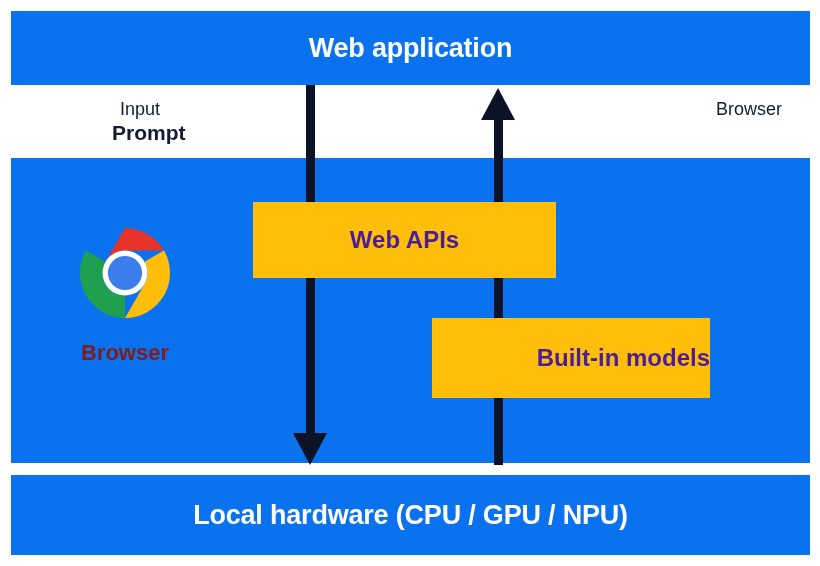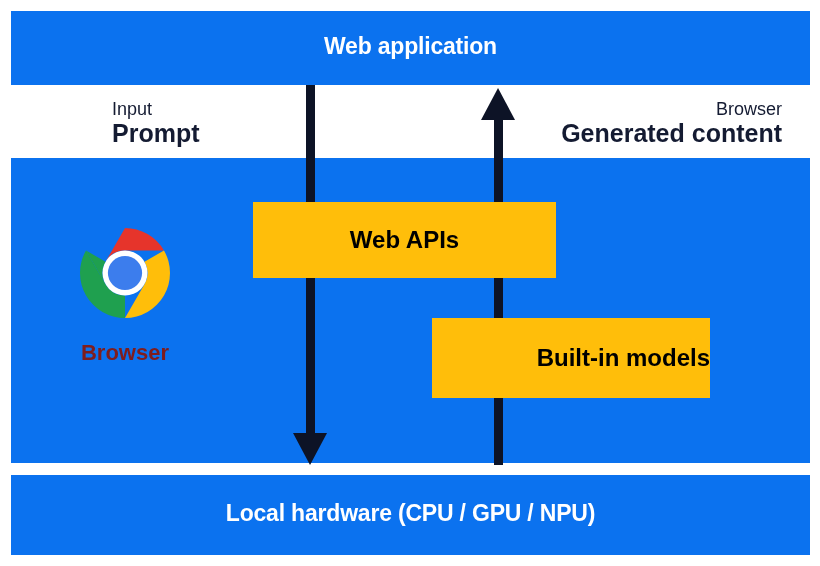--- a/index.html
+++ b/index.html
@@ -42,21 +42,21 @@
     height: 80px;
   }
 
   .band-title {
     position: absolute;
     left: 0;
     width: 100%;
     text-align: center;
     color: #ffffff;
     font-weight: bold;
-    font-size: 23px;
+    font-size: 27px;
     letter-spacing: -0.2px;
     white-space: nowrap;
   }
   #band-web-application .band-title { top: 22px; }
   #band-local-hardware .band-title  { top: 25px; }
 
   
   .arrow {
     position: absolute;
     z-index: 5;
@@ -110,43 +110,44 @@
   .flow-caption {
     position: absolute;
     color: #141B32;
     z-index: 6;
   }
   .flow-caption .caption-kind {
     font-size: 18px;
     font-weight: normal;
     line-height: 22px;
     white-space: nowrap;
+    margin-left: 8px;
   }
   .flow-caption .caption-value {
-    font-size: 25px;
+    font-size: 21px;
     font-weight: bold;
     line-height: 26px;
     white-space: nowrap;
   }
   #caption-input {
     left: 112px;
     top: 98px;
     text-align: left;
   }
   #caption-output {
     right: 38px;
     top: 98px;
     text-align: right;
   }
 
   
   .component-box {
     position: absolute;
     background: #FFBE0A;
-    color: #000000;
+    color: #4c1d95;
     font-weight: bold;
     display: flex;
     align-items: center;
     justify-content: center;
     text-align: center;
     z-index: 8;
     line-height: 1.18;
   }
   #box-web-apis {
     left: 253px;
@@ -211,21 +212,20 @@
     <div class="arrow-shaft"></div>
   </div>
 
   <div class="flow-caption" id="caption-input">
     <div class="caption-kind">Input</div>
     <div class="caption-value">Prompt</div>
   </div>
 
   <div class="flow-caption" id="caption-output">
     <div class="caption-kind">Browser</div>
-    <div class="caption-value">Generated content</div>
   </div>
 
   <div class="component-box" id="box-web-apis">
     <span>Web APIs</span>
   </div>
 
   <div class="component-box" id="box-builtin-models">
     <span>
       <span>Built-in models</span><br>
     </span>

